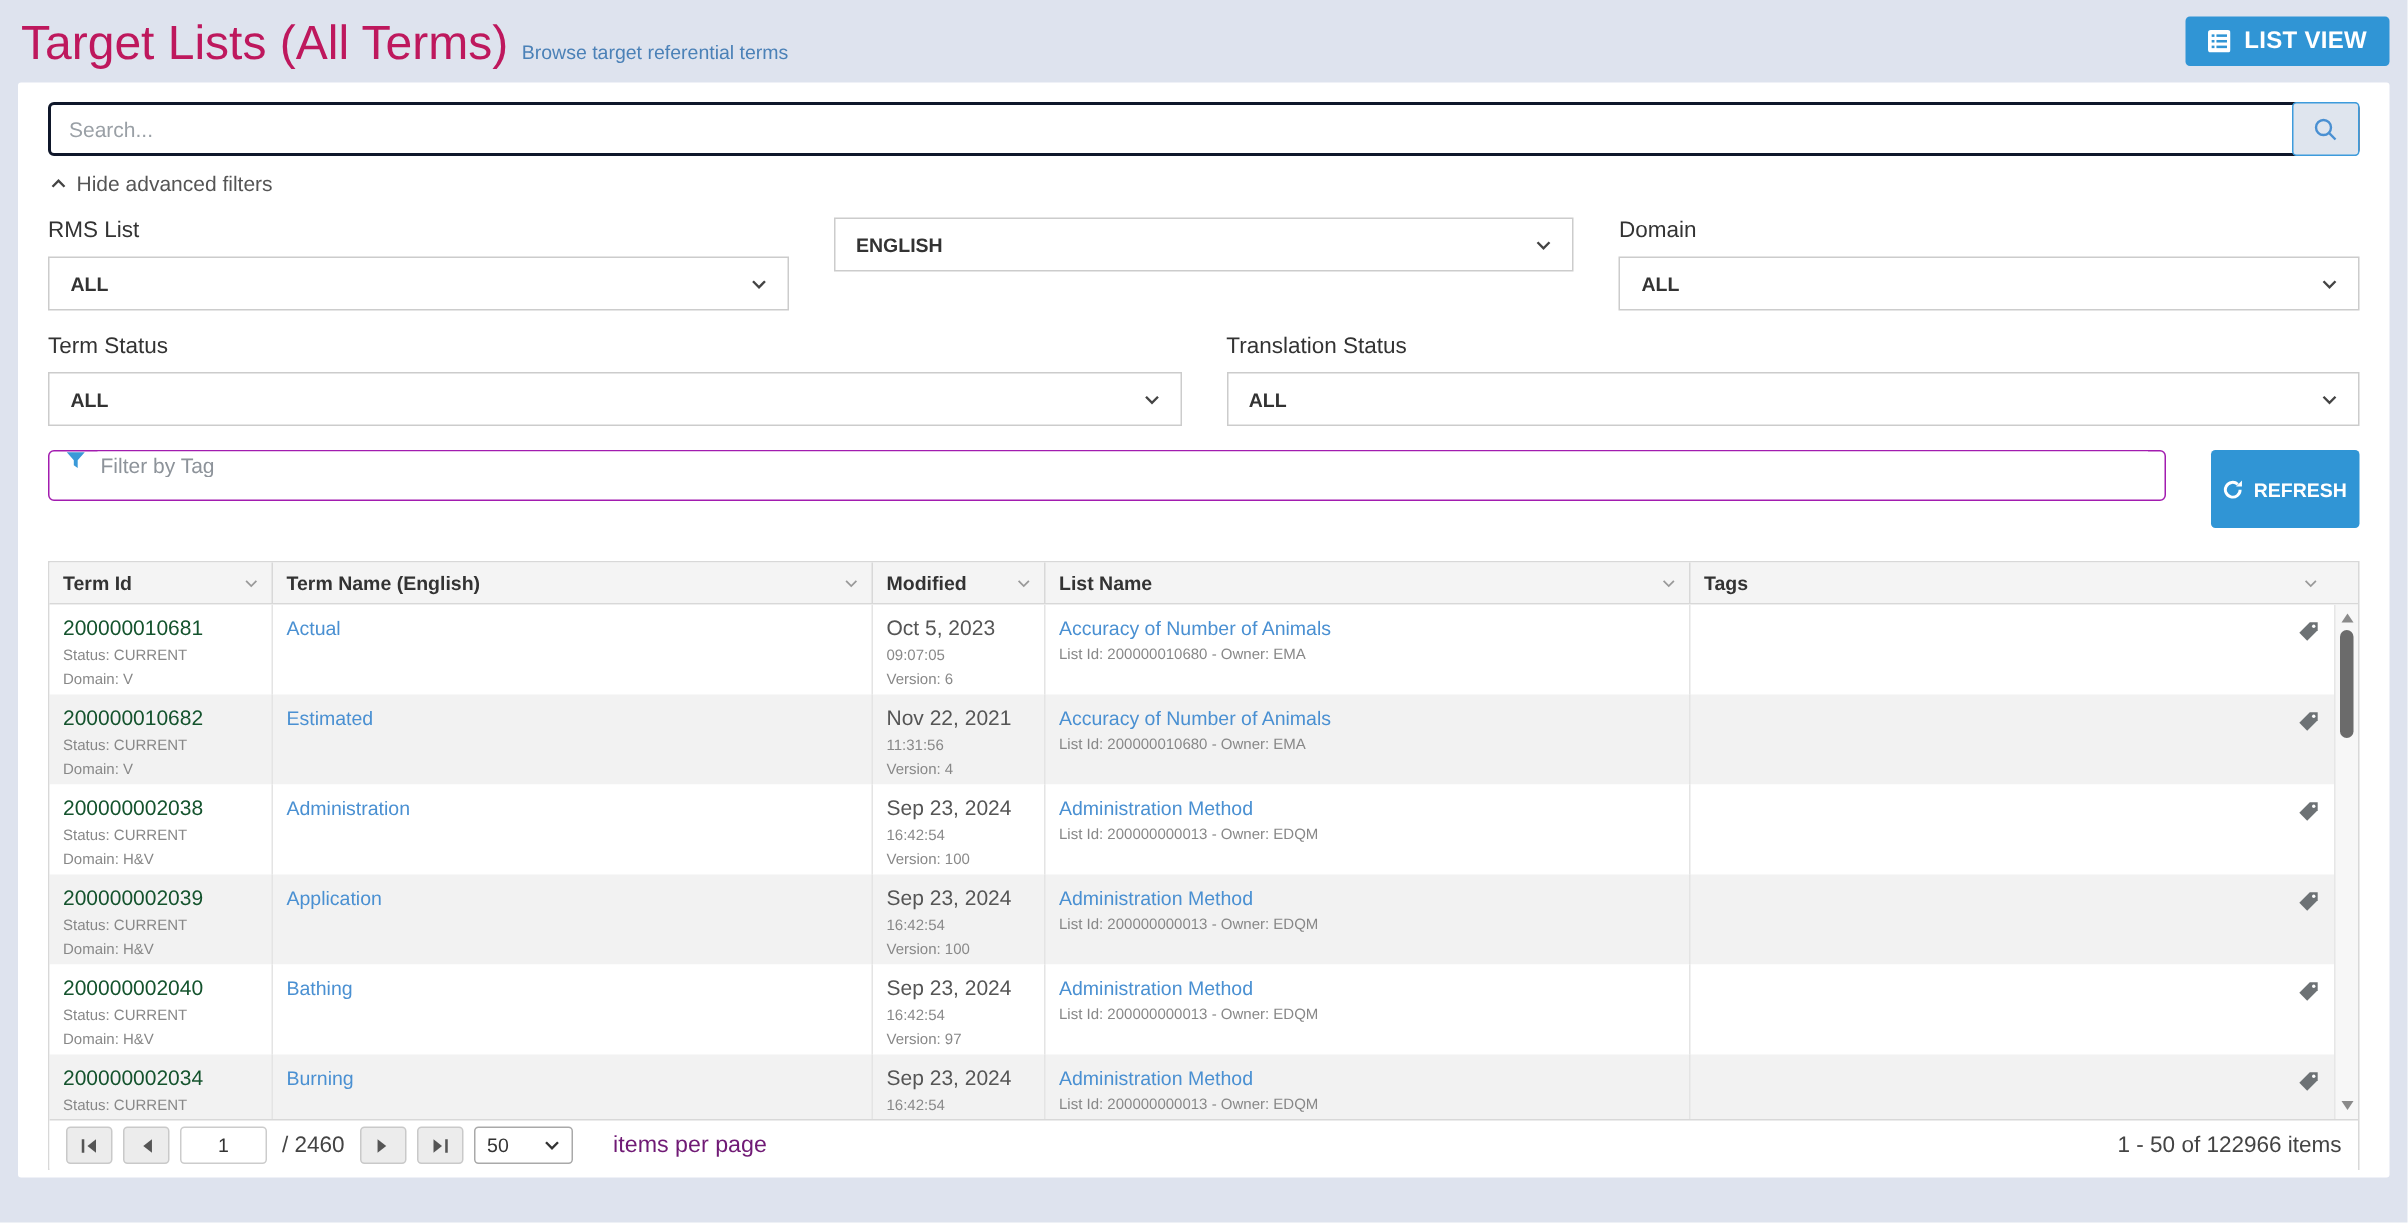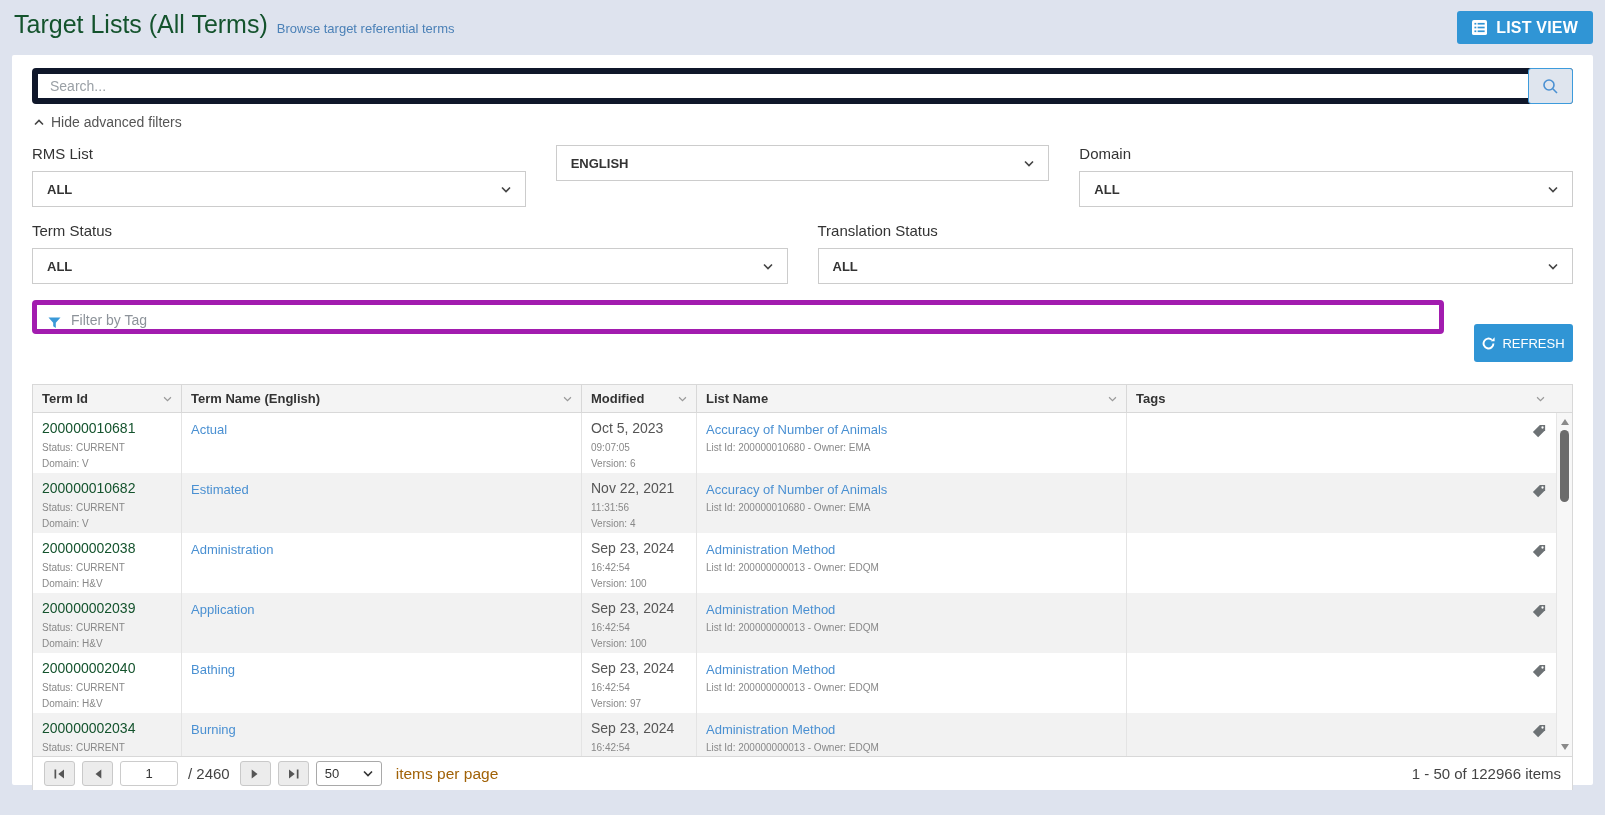--- a/index.html
+++ b/index.html
@@ -11,39 +11,39 @@
     overflow: hidden;
     position: relative;
   }
 
   
   .top-bar {
     display: flex; justify-content: space-between; align-items: flex-start;
     padding: 10px 12px 0 14px; height: 50px;
   }
   .title-wrap { display: flex; align-items: baseline; gap: 9px; }
-  .page-title { font-size: 25px; font-weight: 400; color: #14532d; }
+  .page-title { font-size: 32px; font-weight: 400; color: #be185d; }
   .page-subtitle { font-size: 13px; color: #4b81b7; }
   .list-view-btn {
     background: #3095d5; color: #fff; border: none; border-radius: 3px;
     height: 33px; padding: 0 15px; font-size: 16px; font-weight: bold;
     display: flex; align-items: center; gap: 9px; cursor: pointer; margin-top: 1px;
     letter-spacing: .2px;
   }
 
   
   .card {
     position: absolute; left: 12px; right: 12px; top: 55px; height: 730px;
     background: #fff; border-radius: 2px; padding: 13px 20px 0 20px;
   }
 
   
   .search-row { position: relative; height: 36px; }
   .search-input {
-    width: 100%; height: 36px; border: 6px solid #0f172a; border-radius: 4px;
+    width: 100%; height: 36px; border: 2px solid #0f172a; border-radius: 4px;
     padding: 4px 12px; font-size: 14px; color: #333; outline: none;
     font-family: "Liberation Sans", sans-serif;
   }
   .search-input::placeholder { color: #9aa0a6; }
   .search-btn {
     position: absolute; right: 0; top: 0; width: 45px; height: 36px;
     background: #dfe5ee; border: 1px solid #3d9bdc; border-radius: 3px;
     display: flex; align-items: center; justify-content: center; cursor: pointer;
   }
 
@@ -58,32 +58,32 @@
   .filter-label { font-size: 15px; color: #333; margin-bottom: 9px; }
   .select {
     height: 36px; border: 1px solid #ccc; border-radius: 0; background: #fff;
     display: flex; align-items: center; justify-content: space-between;
     padding: 0 14px; font-size: 13px; font-weight: bold; color: #333; cursor: pointer;
   }
 
   
   .tag-row { display: flex; gap: 30px; margin-top: 16px; }
   .tag-input-wrap {
-    flex: 1; height: 34px; border: 5px solid #a21caf; border-radius: 4px;
-    display: flex; align-items: flex-end; gap: 8px; padding: 0 11px; background: #fff;
+    flex: 1; height: 34px; border: 1px solid #a21caf; border-radius: 4px;
+    display: flex; align-items: flex-start; gap: 8px; padding: 0 11px; background: #fff;
   }
   .tag-input {
     border: none; outline: none; flex: 1; font-size: 14px; color: #333;
     font-family: "Liberation Sans", sans-serif;
   }
   .tag-input::placeholder { color: #8d939a; }
   .refresh-btn {
-    width: 99px; height: 38px; background: #3095d5; color: #fff; border: none;
-    border-radius: 3px; font-size: 13px; font-weight: normal;
-    display: flex; align-items: center; justify-content: center; gap: 7px; cursor: pointer; margin-top: 24px;
+    width: 99px; height: 52px; background: #3095d5; color: #fff; border: none;
+    border-radius: 3px; font-size: 13px; font-weight: bold;
+    display: flex; align-items: center; justify-content: center; gap: 7px; cursor: pointer;
   }
 
   
   .table-wrap { margin-top: 22px; border: 1px solid #d8d8d8; height: 406px; position: relative; }
   .thead { display: flex; height: 28px; background: #f4f4f4; border-bottom: 1px solid #d8d8d8; }
   .th {
     display: flex; align-items: center; justify-content: space-between;
     padding: 0 9px; font-size: 13px; font-weight: bold; color: #333;
     border-right: 1px solid #d8d8d8; cursor: pointer;
   }
@@ -132,21 +132,21 @@
     width: 58px; height: 25px; border: 1px solid #ccc; border-radius: 3px;
     text-align: center; font-size: 13px; color: #333; outline: none;
     font-family: "Liberation Sans", sans-serif;
   }
   .pg-total { font-size: 15px; color: #444; margin: 0 3px; }
   .pg-select {
     width: 66px; height: 25px; border: 1px solid #a9a9a9; border-radius: 3px;
     display: flex; align-items: center; justify-content: space-between;
     padding: 0 8px; font-size: 13px; color: #333; cursor: pointer; background: #fff;
   }
-  .pg-label { font-size: 15.5px; color: #a16207; margin-left: 7px; }
+  .pg-label { font-size: 15.5px; color: #701a75; margin-left: 20px; }
   .pg-range { margin-left: auto; font-size: 15px; color: #444; }
 
   svg { display: block; }
 </style>
 </head>
 <body>
 
 <div class="top-bar">
   <div class="title-wrap">
     <span class="page-title">Target Lists (All Terms)</span>

